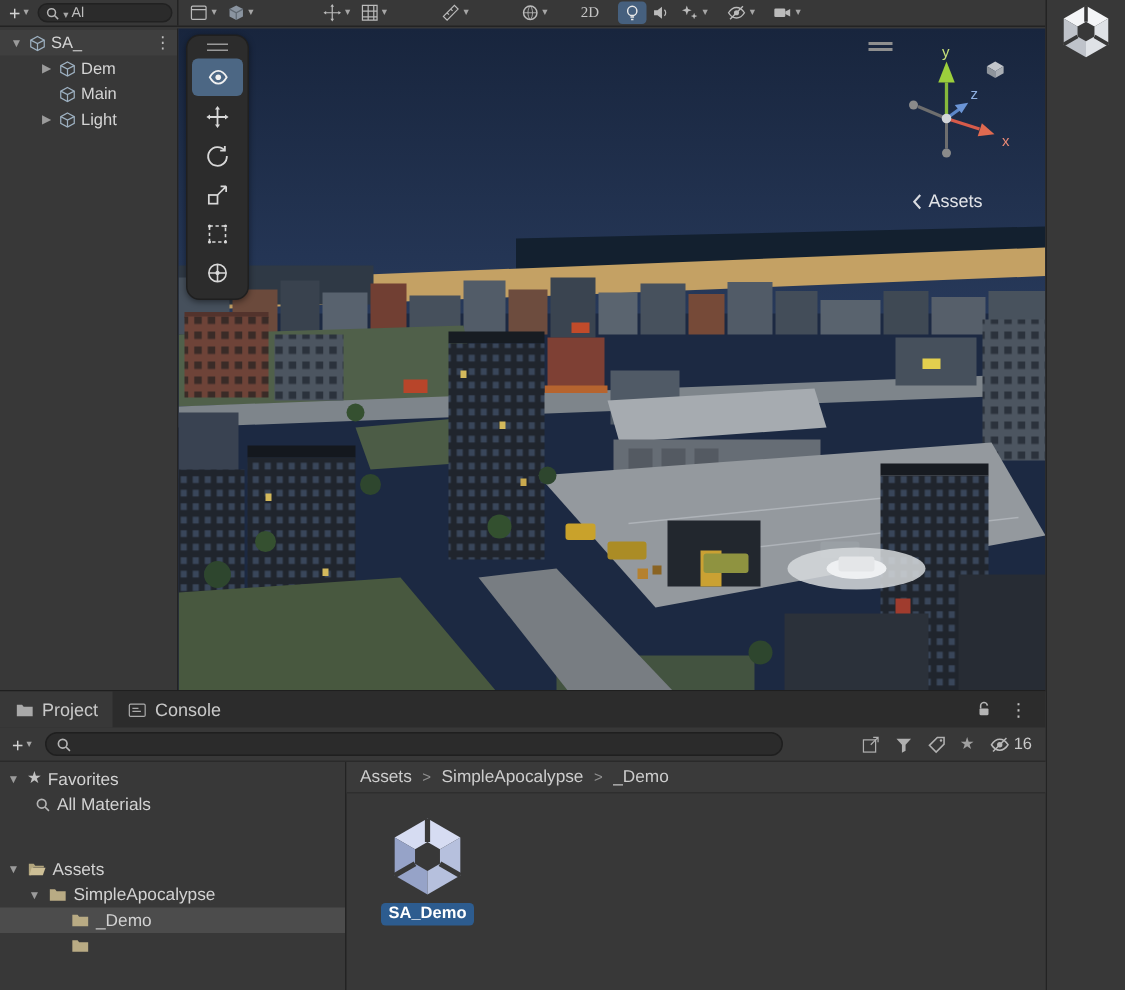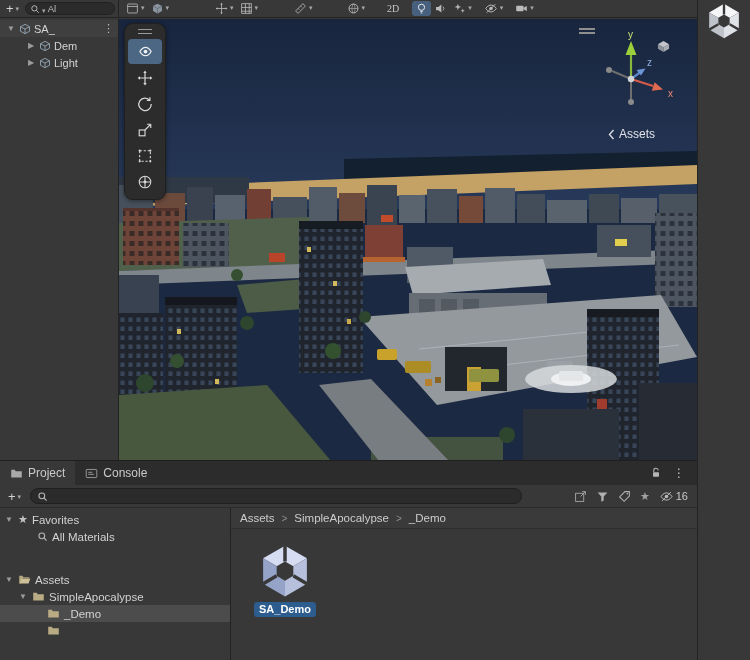--- a/index.html
+++ b/index.html
@@ -77,21 +77,21 @@
   .ptool-icons { margin-left:auto; display:flex; align-items:center; gap:9px; padding-right:4px; }
   .star { color:#a0a0a0; font-size:11px; line-height:1; }
   .star2 { color:#c2c2c2; font-size:11px; line-height:1; }
   .hiddencount { display:flex; align-items:center; gap:2px; color:#c9c9c9; font-size:11px; }
   .pbody { flex:1; display:flex; min-height:0; }
   .ptree { width:231px; border-right:1px solid #232323; padding-top:3px; overflow:hidden; flex:none; }
   .trow { height:17px; display:flex; align-items:center; gap:4px; color:#d2d2d2;
           font-size:11.5px; white-space:nowrap; }
   .trow.sel { background:#4c4c4c; }
   .ind0 { padding-left:4px; } .ind1 { padding-left:18px; } .ind2 { padding-left:47px; }
-  .indf { padding-left:37px; }
+  .indf { padding-left:23px; }
   .tgap { height:26px; }
   .pcontent { flex:1; display:flex; flex-direction:column; min-width:0; }
   .crumbs { height:21px; display:flex; align-items:center; gap:7px; padding:0 9px;
             border-bottom:1px solid #2e2e2e; font-size:11.5px; color:#cdcdcd; background:#3a3a3a;
             flex:none; }
   .crumbs .sep { color:#8f8f8f; font-size:10px; }
   .grid { flex:1; display:flex; align-items:flex-start; gap:16px; padding:14px 0 0 18px;font-weight:bold; }
   .tile { width:72px; display:flex; flex-direction:column; align-items:center; gap:3px; }
   .tlabel { max-width:74px; padding:0 5px; border-radius:3px; font-size:11px; color:#cdcdcd;
             white-space:nowrap; overflow:hidden; line-height:15px; }
@@ -207,20 +207,28 @@
       <span class="lbl">SA_</span>
       <span class="kebab">⋮</span>
     </div>
     <div class="hrow child">
       <span class="tri">▶</span>
       <svg width="12" height="12" viewBox="0 0 16 16">
           <path d="M8 1.8L14 5v6L8 14.2 2 11V5z" fill="none" stroke="#9db0c0" stroke-width="1.1"></path>
           <path d="M2 5l6 3 6-3M8 8v6.2" fill="none" stroke="#9db0c0" stroke-width="1.1"></path>
         </svg>
       <span class="lbl">Dem</span>
+    </div>
+    <div class="hrow child">
+      <span class="tri"></span>
+      <svg width="12" height="12" viewBox="0 0 16 16">
+          <path d="M8 1.8L14 5v6L8 14.2 2 11V5z" fill="none" stroke="#9db0c0" stroke-width="1.1"></path>
+          <path d="M2 5l6 3 6-3M8 8v6.2" fill="none" stroke="#9db0c0" stroke-width="1.1"></path>
+        </svg>
+      <span class="lbl">Main</span>
     </div>
     <div class="hrow child">
       <span class="tri">▶</span>
       <svg width="12" height="12" viewBox="0 0 16 16">
           <path d="M8 1.8L14 5v6L8 14.2 2 11V5z" fill="none" stroke="#9db0c0" stroke-width="1.1"></path>
           <path d="M2 5l6 3 6-3M8 8v6.2" fill="none" stroke="#9db0c0" stroke-width="1.1"></path>
         </svg>
       <span class="lbl">Light</span>
     </div>
   </div>

